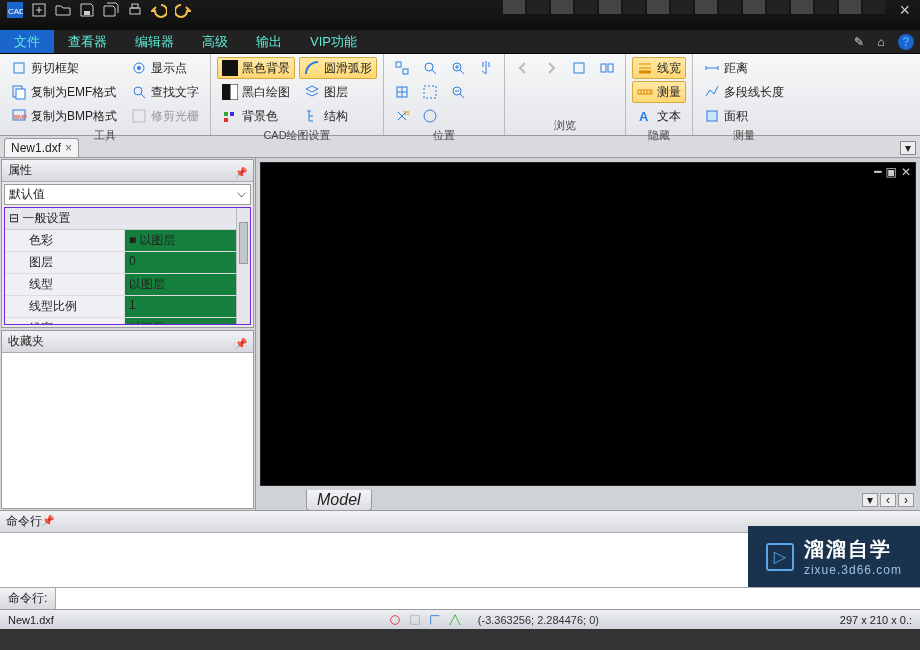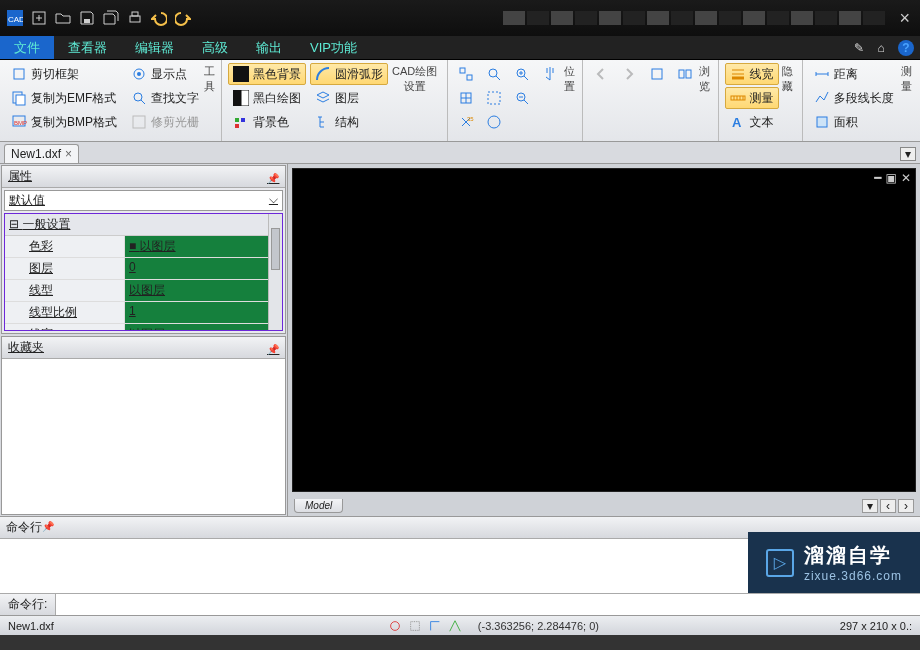--- a/index.html
+++ b/index.html
@@ -1,59 +1,59 @@
 <!DOCTYPE html>
 <html><head>
 <meta charset="utf-8">
 <style>
 * { box-sizing: border-box; margin: 0; padding: 0; font-family: "Microsoft YaHei", "SimSun", sans-serif; }
 body { width: 920px; height: 650px; background: #333; overflow: hidden; font-size: 12px; color: #222; }
 
 
-.titlebar { height: 36px; background: linear-gradient(#1a1a1a,#0e0e0e); display: flex; align-items: center; padding: 0 4px; }
+.titlebar { height: 30px; background: linear-gradient(#1a1a1a,#0e0e0e); display: flex; align-items: flex-start; padding: 0 4px; }
 .titlebar .qat { display: flex; gap: 2px; align-items: center; }
 .qat-btn { width: 22px; height: 20px; display: flex; align-items: center; justify-content: center; color: #ddd; cursor: pointer; }
 .qat-btn svg { width: 16px; height: 16px; fill: #cfcfcf; }
 .titlebar .spacer { flex: 1; }
 .titlebar .decor { display: flex; gap: 2px; margin-right: 8px; }
 .decor span { width: 22px; height: 14px; background: #222; }
 .decor span:nth-child(odd) { background: #444; }
 .win-close { color: #ccc; font-size: 18px; padding: 0 6px; cursor: pointer; }
 
 
 .menubar { height: 24px; background: #222; display: flex; align-items: stretch; border-bottom: 1px solid #000; }
 .menu-tab { padding: 0 14px; line-height: 24px; color: #5eead4; font-size: 13px; cursor: pointer; }
 .menu-tab.active { background: #1a66cc; }
 .menubar .spacer { flex: 1; }
 .menu-icn { width: 22px; display: flex; align-items: center; justify-content: center; color: #ddd; }
 .menu-icn.help { color: #4aa3ff; font-weight: bold; background:#1a66cc; border-radius:50%; width:16px; height:16px; margin:4px 6px; line-height:16px; text-align:center; }
 
 
 .ribbon { height: 82px; background: linear-gradient(#f6f7f8,#e4e6ea); display: flex; border-bottom: 1px solid #999; }
-.rgroup { border-right: 1px solid #bbb; display: flex; flex-direction: row; justify-content: space-between; padding: 3px 6px 0 6px; }
+.rgroup { border-right: 1px solid #bbb; display: flex; flex-direction: column; justify-content: space-between; padding: 3px 6px 0 6px; }
 .rgroup-body { display: flex; gap: 4px; flex: 1; }
 .rgroup-title { text-align: center; font-size: 11px; color: #444; padding: 1px 0 2px; }
 .rcol { display: flex; flex-direction: column; gap: 2px; }
 .rbtn { display: flex; align-items: center; gap: 4px; padding: 1px 4px; border: 1px solid transparent; border-radius: 2px; white-space: nowrap; cursor: pointer; height: 22px; }
 .rbtn.sel { background: linear-gradient(#ffe9a8,#ffd873); border: 1px solid #d6a93f; }
 .rbtn .ic { width: 16px; height: 16px; display: inline-flex; align-items: center; justify-content: center; }
 .rbtn .ic svg { width: 16px; height: 16px; }
 .ibtn { width: 24px; height: 22px; display: flex; align-items: center; justify-content: center; border: 1px solid transparent; border-radius: 2px; cursor: pointer; }
 .ibtn svg { width: 16px; height: 16px; }
 
 
 .doctabs { height: 22px; background: #d8dadf; display: flex; align-items: flex-end; padding: 0 4px; border-bottom: 1px solid #999; }
 .doctab { background: #f3f4f6; border: 1px solid #999; border-bottom: none; border-radius: 3px 3px 0 0; padding: 2px 6px; display: flex; align-items: center; gap: 4px; font-size: 12px; }
 .doctab .x { color: #666; cursor: pointer; }
 .doctabs .spacer { flex: 1; }
 .doctabs .dd { width: 16px; height: 14px; border: 1px solid #888; background: #eee; margin-bottom: 2px; text-align: center; line-height: 12px; cursor: pointer; }
 
 
 .workarea { display: flex; height: 352px; background: #d8dadf; }
-.leftpanel { width: 288px; display: flex; flex-direction: column; border-right: 1px solid #999; text-decoration: underline; }
+.leftpanel { width: 256px; display: flex; flex-direction: column; border-right: 1px solid #999; }
 .panel { display: flex; flex-direction: column; background: #e9eaee; border: 1px solid #999; margin: 1px; }
 .panel-hdr { background: linear-gradient(#f2f3f5,#d7d9de); border-bottom: 1px solid #aaa; padding: 2px 6px; display: flex; align-items: center; }
 .panel-hdr .spacer { flex: 1; }
 .pin { width: 12px; height: 12px; }
 .pin::before { content: "📌"; font-size: 10px; color: #666; }
 
 .propdrop { border: 1px solid #999; background: #fff; margin: 2px; padding: 1px 4px; display: flex; }
 .propdrop .dd { margin-left: auto; }
 
 .propgrid { background: #fff; margin: 0 2px 2px; border: 1px solid #6d28d9; height: 118px; overflow: hidden; position: relative; }
@@ -68,21 +68,21 @@
 
 .favcols { display: flex; background: #fff; border-bottom: 1px solid #ccc; }
 .favcols span { padding: 2px 6px; }
 .favbody { background: #fff; flex: 1; }
 
 .canvaswrap { flex: 1; display: flex; flex-direction: column; background: #cfd2d7; }
 .canvas { margin: 4px; flex: 1; background: #000; position: relative; border: 1px solid #222; }
 .canvas-icons { position: absolute; top: 2px; right: 4px; display: flex; gap: 4px; }
 .canvas-icons span { color: #ccc; font-size: 12px; cursor: pointer; }
 .modeltabs { height: 20px; display: flex; align-items: center; padding: 0 6px; gap: 6px; }
-.modeltab { background: linear-gradient(#f3f4f6,#dcdee3); border: 1px solid #999; border-top: none; border-radius: 0 0 4px 4px; padding: 1px 10px; font-size: 10px; font-style: italic; }
+.modeltab { background: linear-gradient(#f3f4f6,#dcdee3); border: 1px solid #999; border-top: none; border-radius: 0 0 4px 4px; padding: 1px 10px; font-size: 16px; font-style: italic; margin-left: 44px; }
 .modeltabs .spacer { flex: 1; }
 .navbtns { display: flex; gap: 2px; }
 .navbtns span { width: 16px; height: 14px; background: #eee; border: 1px solid #999; text-align: center; line-height: 12px; cursor: pointer; }
 
 
 .cmdwrap { border-top: 1px solid #999; }
 .cmdhdr { background: linear-gradient(#f2f3f5,#d7d9de); padding: 2px 6px; display: flex; border-bottom: 1px solid #aaa; }
 .cmdbody { height: 54px; background: #fff; position: relative; }
 .watermark { position: absolute; right: 0; bottom: 0; background: #19324d; color: #fff; padding: 10px 18px; display: flex; align-items: center; gap: 10px; }
 .watermark .wm-ic { width: 28px; height: 28px; border: 2px solid #5aa6e6; border-radius: 3px; display: flex; align-items: center; justify-content: center; }

